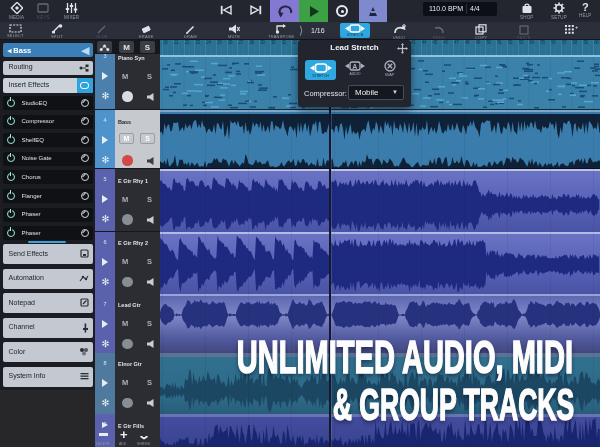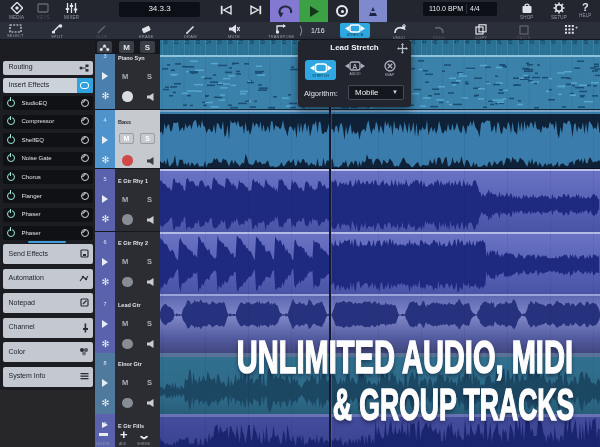--- a/index.html
+++ b/index.html
@@ -634,20 +634,24 @@
     <div class="abs" style="left:118px;top:422.5px;width:42px;font-size:5.5px;color:#dfe2e7;font-weight:bold;white-space:nowrap;">E Gtr Fills</div>
     <div class="abs" style="left:102px;top:422px;width:0;height:0;border-left:6px solid #e8eef5;border-top:3.5px solid transparent;border-bottom:3.5px solid transparent;"></div>
     <div class="abs" style="left:99px;top:433px;width:9px;height:2.5px;background:#e8ecf0;"></div>
     <div class="abs" style="left:120px;top:429px;color:#eef2f6;font-size:13px;font-weight:bold;line-height:12px;">+</div>
     <div class="abs" style="left:139px;top:430px;color:#eef2f6;font-size:12px;font-weight:bold;line-height:11px;transform:scaleX(1.4);">⌄</div>
     <div class="abs" style="left:96px;top:442px;font-size:3.5px;color:#8d97a5;">DELETE</div>
     <div class="abs" style="left:119px;top:442px;font-size:3.5px;color:#8d97a5;">ADD</div>
     <div class="abs" style="left:137px;top:442px;font-size:3.5px;color:#8d97a5;">SHRINK</div>
     <div class="abs" style="left:0;top:38px;width:95px;height:409px;background:#1b1d22;"></div>
     <div class="abs" style="left:0;top:390px;width:95px;height:57px;background:#27272a;"></div>
+    <div class="abs" style="left:2.5px;top:43px;width:90px;height:14px;background:#3b7fb8;border-radius:2px;">
+      <span style="position:absolute;left:5px;top:2.5px;color:#fff;font-size:7.5px;font-weight:bold;">◂ Bass</span>
+      <span style="position:absolute;right:3px;top:0.5px;color:#b8dcf5;font-size:11px;line-height:13px;">◀</span>
+    </div>
     <div class="abs" style="left:2.5px;top:60.5px;width:90px;height:14px;background:#c3c8d1;border-radius:2px;">
       <span style="position:absolute;left:6px;top:2.5px;color:#22252b;font-size:7px;">Routing</span>
       <span style="position:absolute;right:4px;top:2px;">
         <svg width="10" height="10" viewBox="0 0 10 10" style="display:block;">
           <circle cx="2" cy="5" r="1.5" fill="#2a2d33"></circle>
           <rect x="3" y="4.6" width="4" height="0.9" fill="#2a2d33"></rect>
           <rect x="6.5" y="1.5" width="3" height="2.6" fill="#2a2d33"></rect>
           <rect x="6.5" y="6" width="3" height="2.6" fill="#2a2d33"></rect>
         </svg>
       </span>
@@ -800,21 +804,20 @@
           <line x1="2.5" y1="1" x2="2.5" y2="11"></line>
           <line x1="6.5" y1="1" x2="6.5" y2="11"></line>
           <line x1="10.5" y1="1" x2="10.5" y2="11"></line>
         </g>
         <rect x="0.8" y="6" width="3.4" height="2" fill="#dfe3e8"></rect>
         <rect x="4.8" y="3" width="3.4" height="2" fill="#dfe3e8"></rect>
         <rect x="8.8" y="6.5" width="3.4" height="2" fill="#dfe3e8"></rect>
       </svg>
       <span class="lbl" style="margin-top:1px;">MIXER</span>
     </div>
-    <div class="abs" style="left:119px;top:2px;width:81px;height:14.5px;background:#0c0f15;border-radius:2px;color:#e8ebef;font-size:8px;text-align:center;line-height:14.5px;">34.3.3</div>
     <div class="abs" style="left:220px;top:5px;">
       <svg width="12" height="10" viewBox="0 0 12 10" style="display:block;">
         <rect x="0.8" y="0.8" width="1.8" height="8.4" fill="#dfe3e8"></rect>
         <polygon points="11,1.2 11,8.8 3.8,5" fill="none" stroke="#dfe3e8" stroke-width="1.4"></polygon>
       </svg>
     </div>
     <div class="abs" style="left:250px;top:5px;">
       <svg width="12" height="10" viewBox="0 0 12 10" style="display:block;">
         <rect x="9.4" y="0.8" width="1.8" height="8.4" fill="#dfe3e8"></rect>
         <polygon points="1,1.2 1,8.8 8.2,5" fill="none" stroke="#dfe3e8" stroke-width="1.4"></polygon>
@@ -1007,14 +1010,14 @@
       <span style="font-size:3.5px;color:#aab1bc;margin-top:1px;">AUDIO</span>
     </div>
     <div class="abs" style="left:382px;top:60px;width:15px;display:flex;flex-direction:column;align-items:center;">
       <svg width="12" height="12" viewBox="0 0 12 12" style="display:block;">
         <circle cx="6" cy="6" r="5" fill="none" stroke="#aab1bc" stroke-width="1.3"></circle>
         <line x1="3.8" y1="3.8" x2="8.2" y2="8.2" stroke="#aab1bc" stroke-width="1.3"></line>
         <line x1="8.2" y1="3.8" x2="3.8" y2="8.2" stroke="#aab1bc" stroke-width="1.3"></line>
       </svg>
       <span style="font-size:3.5px;color:#aab1bc;margin-top:1px;">SNAP</span>
     </div>
-    <div class="abs" style="left:304px;top:89px;color:#dfe3e9;font-size:7.5px;">Algorithm:</div>
+    <div class="abs" style="left:304px;top:89px;color:#dfe3e9;font-size:7.5px;">Compressor:</div>
     <div class="abs" style="left:348px;top:85px;width:56px;height:15px;background:#14171d;border:1px solid #474d58;border-radius:2px;color:#eef1f5;font-size:8px;line-height:13px;padding-left:6px;">Mobile<span style="position:absolute;right:5px;top:0px;font-size:6px;color:#cfd4db;">▼</span></div>
   </div>
 </body></html>

